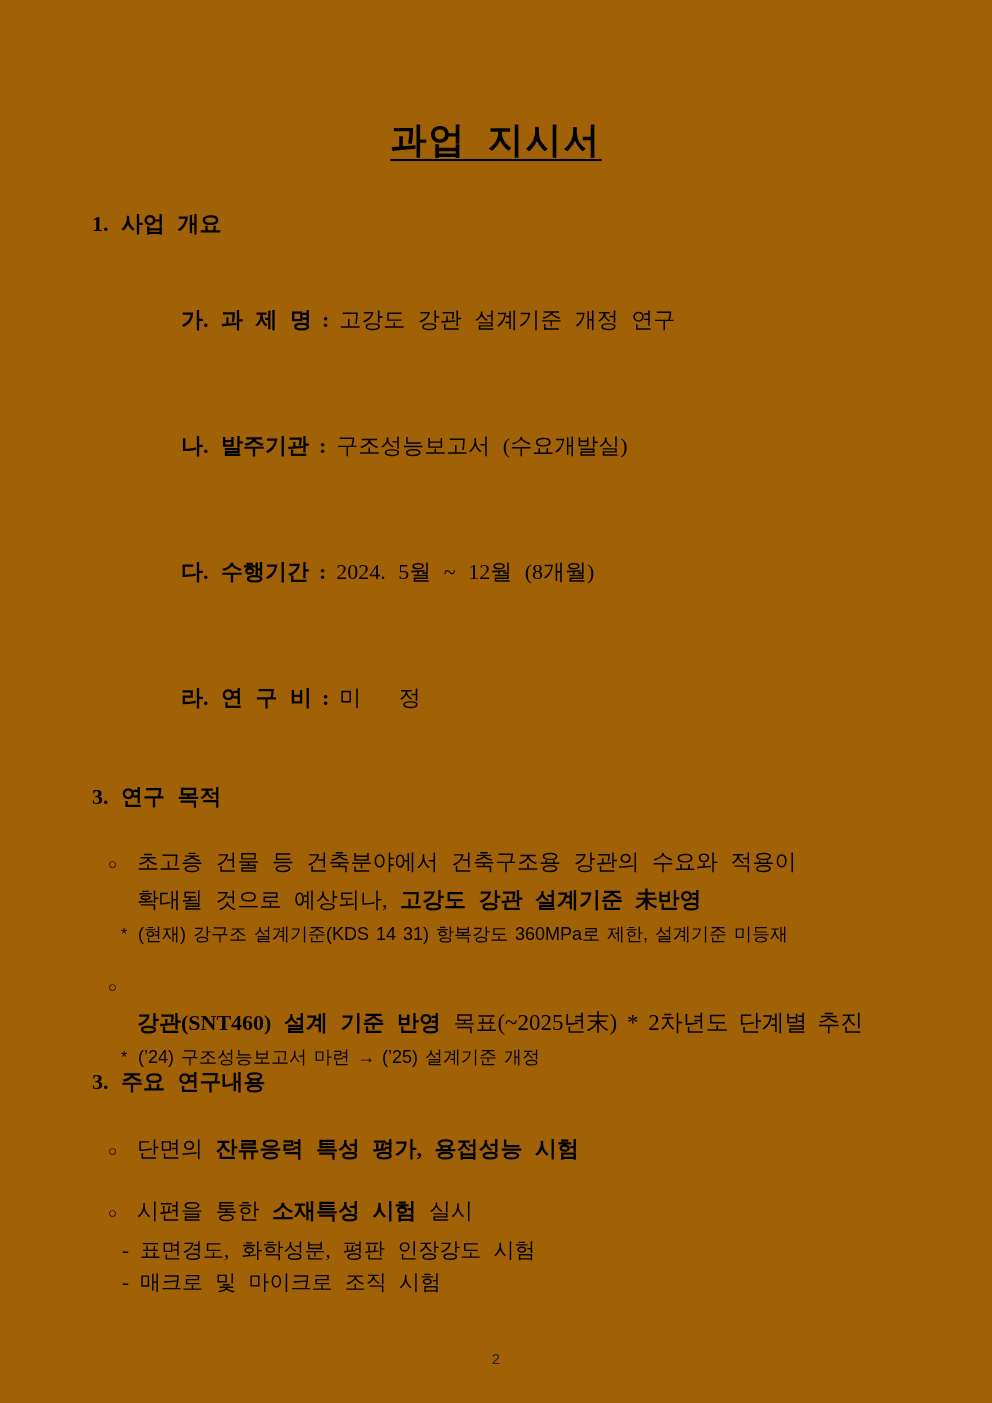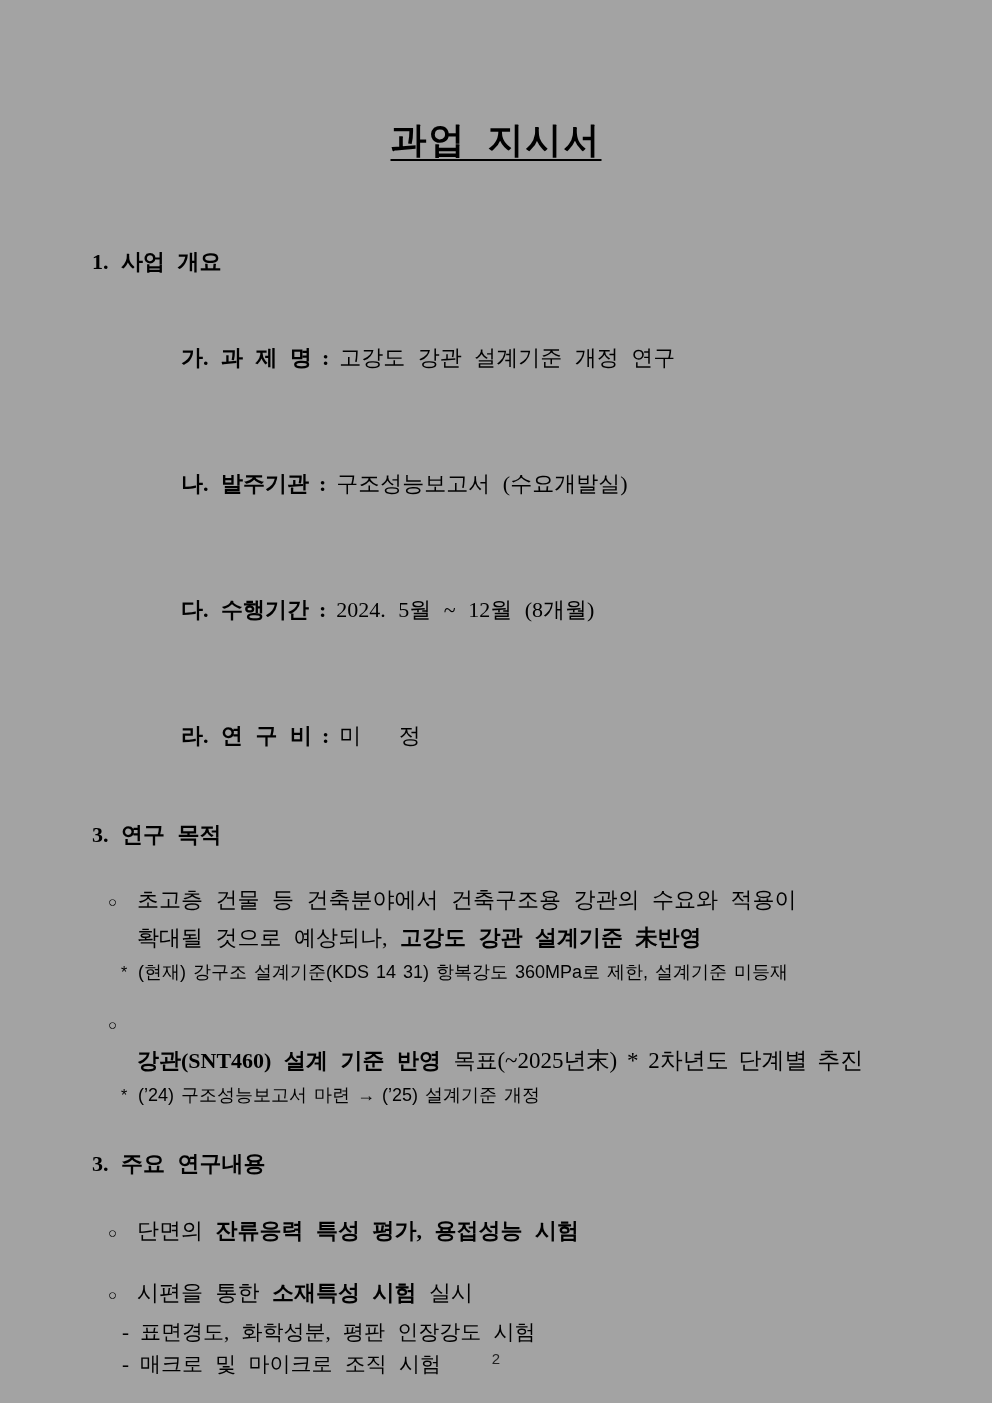--- a/index.html
+++ b/index.html
@@ -5,21 +5,21 @@
   html, body {
     margin: 0;
     padding: 0;
     background: #ffffff;
     color: #000000;
   }
   .page {
     position: relative;
     width: 992px;
     height: 1403px;
-    background: #a3a3a3;
+    background: #a16207;
     font-family: "Liberation Serif", "DejaVu Serif", serif;
     font-size: 22px;
     word-spacing: 7px;
     overflow: hidden;
   }
   
   .title {
     padding-top: 116px;
     text-align: center;
     font-size: 36px;
@@ -32,23 +32,23 @@
     text-decoration-thickness: 2px;
     text-underline-offset: 7px;
   }
   
   .heading {
     margin-left: 92px;
     font-weight: bold;
     font-size: 22px;
     line-height: 26px;
   }
-  .sec1 .heading { margin-top: 84px; }
+  .sec1 .heading { margin-top: 46px; }
   .sec2 .heading { margin-top: 47px; }
-  .sec3 .heading { margin-top: 44px; }
+  .sec3 .heading { }
   
   .kv {
     margin-left: 106px;
     line-height: 26px;
     white-space: pre-wrap;
   }
   .kv-first { margin-top: 44px; }
   .kv + .kv { margin-top: 48px; }
   .kv-label { font-weight: bold; }
   .kv-sep { margin: 0 10px; font-weight: bold; }

